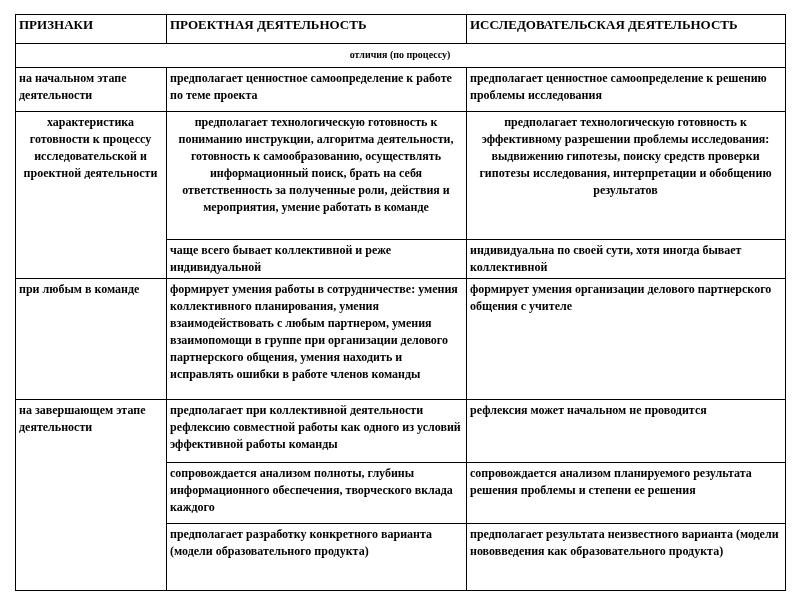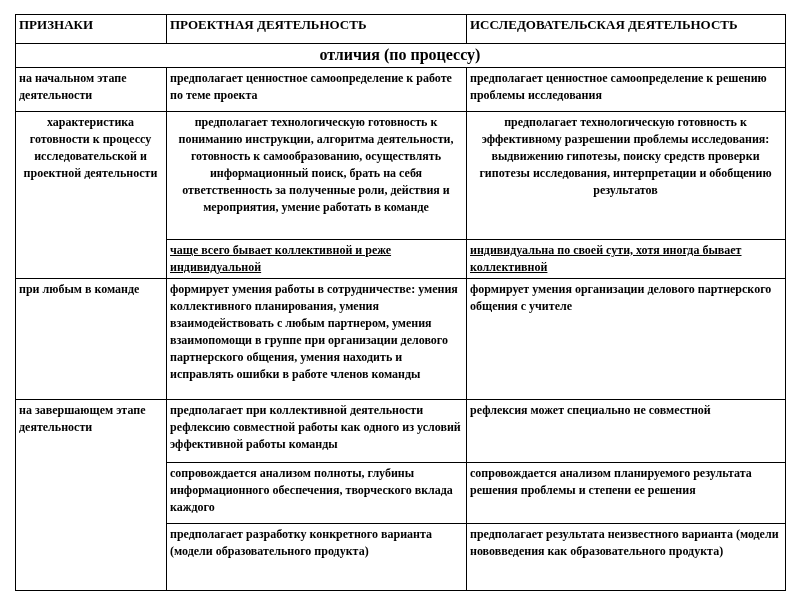--- a/index.html
+++ b/index.html
@@ -41,25 +41,25 @@
   }
   table.cmp th {
     font-size: 13px;
     line-height: 16px;
     height: 24px;
     white-space: nowrap;
   }
   tr.section-row td {
     text-align: center;
     height: 19px;
-    font-size: 16px;
+    font-size: 10px;
   }
   tr.r0 td { height: 39px; }
   tr.r1 td { height: 123px; text-align: center; }
-  tr.r2 td { height: 32px; text-decoration: underline; }
+  tr.r2 td { height: 32px; }
   tr.r3 td { height: 116px; }
   tr.r4 td { height: 58px; }
   tr.r5 td { height: 56px; }
   tr.r6 td { height: 62px; }
 </style>
 </head>
 <body>
 
 <div class="slide">
   <table class="cmp">
@@ -99,21 +99,21 @@
 
     <tr class="r3">
       <td>при любым в команде</td>
       <td>формирует умения работы в сотрудничестве: умения коллективного планирования, умения взаимодействовать с любым партнером, умения взаимопомощи в группе при организации делового партнерского общения, умения находить и исправлять ошибки в работе членов команды</td>
       <td>формирует умения организации делового партнерского общения с учителе</td>
     </tr>
 
     <tr class="r4">
       <td rowspan="3">на завершающем этапе деятельности</td>
       <td>предполагает при коллективной деятельности рефлексию совместной работы как одного из условий эффективной работы команды</td>
-      <td>рефлексия может специально не совместной</td>
+      <td>рефлексия может начальном не проводится</td>
     </tr>
 
     <tr class="r5">
       <td>сопровождается анализом полноты, глубины информационного обеспечения, творческого вклада каждого</td>
       <td>сопровождается анализом планируемого результата решения проблемы и степени ее решения</td>
     </tr>
 
     <tr class="r6">
       <td>предполагает разработку конкретного варианта (модели образовательного продукта)</td>
       <td>предполагает результата неизвестного варианта (модели нововведения как образовательного продукта)</td>

